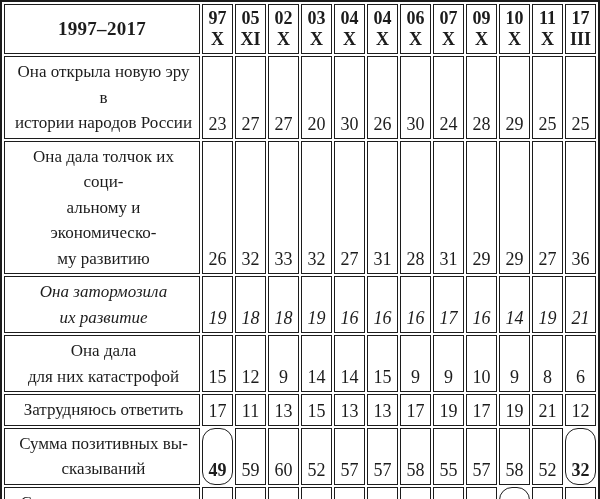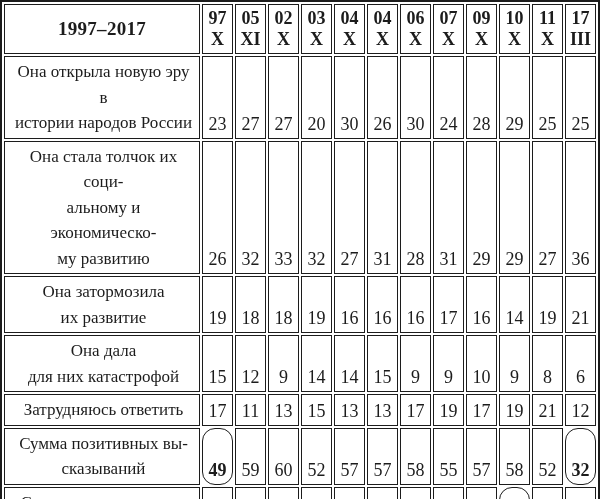--- a/index.html
+++ b/index.html
@@ -60,21 +60,21 @@
     vertical-align: bottom;
     font-size: 18px;
     padding: 0 0 3px 0;
   }
   td.value-cell.bold { font-weight: bold; border-radius: 13px; }
 
   
   thead tr            { height: 50px; border-radius: 12px; }
   tbody tr:nth-child(1) { height: 54px; }
   tbody tr:nth-child(2) { height: 80px; }
-  tbody tr:nth-child(3) { height: 55px; }
+  tbody tr:nth-child(3) { height: 55px; font-style: italic; }
   tbody tr:nth-child(4) { height: 55px; }
   tbody tr:nth-child(5) { height: 28px; }
   tbody tr:nth-child(6) { height: 55px; }
   tbody tr:nth-child(7) { height: 52px; }
   tbody tr:nth-child(8) { height: 29px; }
   tbody tr:nth-child(8) td.value-cell { font-size: 17px; vertical-align: middle; padding-bottom: 1px; }
 </style>
 </head>
 <body>
 
@@ -122,21 +122,21 @@
           <td class="value-cell">30</td>
           <td class="value-cell">26</td>
           <td class="value-cell">30</td>
           <td class="value-cell">24</td>
           <td class="value-cell">28</td>
           <td class="value-cell">29</td>
           <td class="value-cell">25</td>
           <td class="value-cell">25</td>
         </tr>
         <tr>
-          <td class="label-cell">Она стала толчок их соци-
+          <td class="label-cell">Она дала толчок их соци-
 альному и экономическо-
 му развитию</td>
           <td class="value-cell">26</td>
           <td class="value-cell">32</td>
           <td class="value-cell">33</td>
           <td class="value-cell">32</td>
           <td class="value-cell">27</td>
           <td class="value-cell">31</td>
           <td class="value-cell">28</td>
           <td class="value-cell">31</td>

